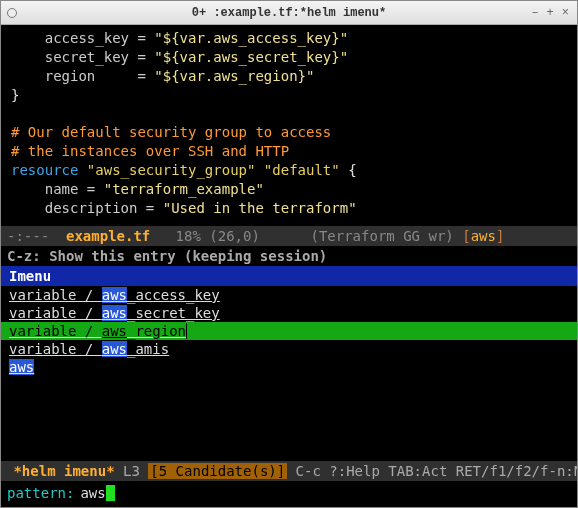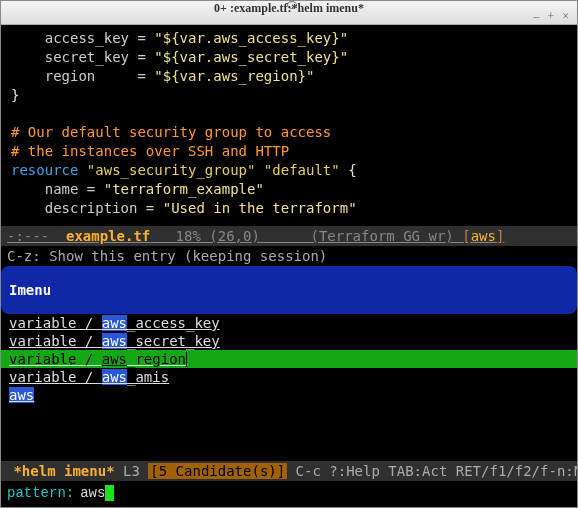--- a/index.html
+++ b/index.html
@@ -15,24 +15,23 @@
     background:#000;
     display:flex; flex-direction:column;
     border:1px solid #888;
   }
   
   .titlebar {
     height:24px;
     background:linear-gradient(#f4f4f4,#dedede);
     border-bottom:1px solid #aaa;
     display:flex; align-items:center;
-    font-family:Liberation Serif, serif;
+    font-family:Liberation Mono, monospace;
     font-size:12px; color:#333;
     position:relative;
-    flex-direction:column;
   }
   .titletext { position:absolute; left:50%; transform:translateX(-50%); font-weight:bold;}
   .icon-circle { width:10px; height:10px; border-radius:50%; border:1px solid #777; background:#eee; margin-left:6px;}
   .winctrls { margin-left:auto; display:flex; gap:8px; padding-right:8px; color:#666;}
   .winctrls span { cursor:default; }
   
   .code {
     background:#000; color:#ccc;
     padding:4px 10px 8px 10px;
     line-height:1.35;
@@ -43,35 +42,34 @@
   .brace { color:#e0e0e0; }
   .comment-h { color:#ff9933; }
   .res { color:#3da6e8; }
   .q { color:#e8d060; }
   .assign { color:#ccc;margin-top:28px; }
   
   .modeline1 {
     background:#303030; color:#888;
     padding:2px 6px;
     white-space:pre;
-    text-decoration:underline;
   }
   .ml-file { color:#ffb030; font-weight:bold;}
   .ml-bracket { color:#c97840; }
   .ml-aws { color:#ffb030; }
   
   .hint {
     background:#000; color:#aaa;
     padding:2px 6px;
+    font-weight:bold;
   }
   
   .imenu-hdr {
     background:#1028a8; color:#fff; font-weight:bold;
-    padding:16px 8px;
-    border-radius:8px;
+    padding:2px 8px;
   }
   
   .cands { background:#000; color:#ddd;text-decoration:underline; }
   .cand {
     padding:1px 8px;
     display:flex;
   }
   .cand .prefix { color:#ddd; white-space:pre;}
   .cand .match { background:#2858d8; color:#fff; }
   .cand .rest { color:#ddd;text-align:right; }
@@ -88,21 +86,21 @@
     padding:2px 4px;
     white-space:pre;
     overflow:hidden;
   }
   .ml2-buf { color:#ffb030; font-weight:bold;}
   .ml2-cands { background:#a16207; color:#000; padding:0 2px;}
   
   .minibuf {
     background:#000; color:#ddd;
     padding:4px 6px 6px 6px;
-    display:flex; align-items:center;font-family:Liberation Mono, monospace;
+    display:flex; align-items:center;
   }
   .mb-label { color:#1ec8c8; }
   .mb-input { color:#ddd; margin-left:6px;}
   .cursor {
     display:inline-block; width:9px; height:16px;
     background:#20e020; vertical-align:text-bottom;
   }
 </style>
 </head>
 <body>

